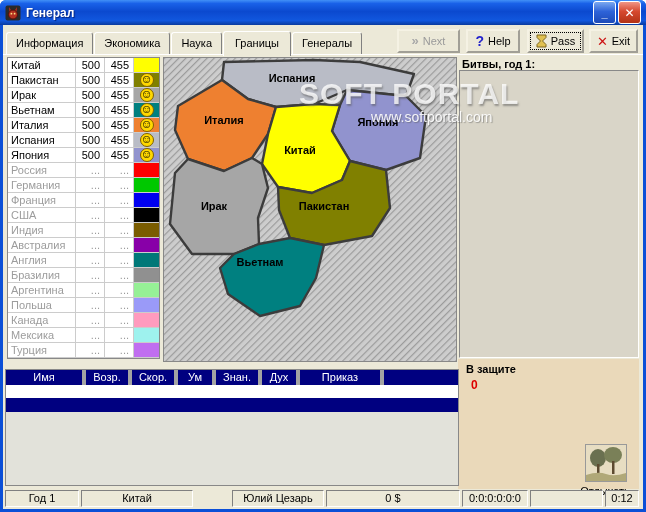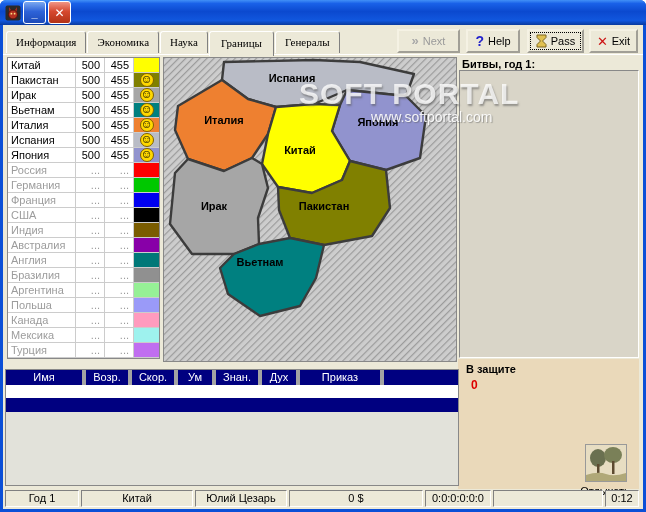--- a/index.html
+++ b/index.html
@@ -12,21 +12,21 @@
     display:flex;align-items:center;padding:0 5px;box-sizing:border-box;}
   .apptitle{color:#fff;font-weight:bold;font-size:12px;margin-left:5px;flex:1;text-shadow:1px 1px 1px #00227a;}
   .tbtn{width:21px;height:21px;border:1px solid #fff;border-radius:3px;margin-left:2px;color:#fff;
     font-weight:bold;display:flex;align-items:center;justify-content:center;font-size:11px;cursor:default;}
   .tbtn.min{background:linear-gradient(180deg,#7ba8f0,#2e63d8 45%,#1c4ab8);}
   .tbtn.close{background:linear-gradient(180deg,#f09686,#d6492f 45%,#b23215);font-size:12px;}
   
   .content{position:absolute;left:3px;top:25px;right:3px;bottom:3px;background:#ece9d8;overflow:hidden;}
   .pagetop{position:absolute;left:0;top:29px;width:640px;height:1px;background:#fff;z-index:1;}
   
-  .tabs{position:absolute;left:3px;top:6px;height:24px;display:flex;align-items:flex-start;z-index:3;font-family:Liberation Serif, serif;}
+  .tabs{position:absolute;left:3px;top:6px;height:24px;display:flex;align-items:center;z-index:3;}
   .tab{height:21px;line-height:20px;padding:0 9px;background:#ece9d8;border:1px solid;
     border-color:#fff #808080 #808080 #fff;border-bottom:none;border-radius:3px 3px 0 0;margin-right:1px;}
   .tab.active{height:24px;line-height:22px;padding:0 11px;border-bottom:none;z-index:4;font-weight:normal;}
   
   .topbtn{position:absolute;top:4px;height:24px;background:#ece9d8;border:2px outset #f5f2e4;
     display:flex;align-items:center;justify-content:center;gap:4px;box-sizing:border-box;}
   #btn-next{left:394px;width:63px;color:#9a9a9a;}
   #btn-help{left:463px;width:54px;}
   #btn-pass{left:524px;width:57px;outline:1px dotted #000;outline-offset:-4px;}
   #btn-exit{left:586px;width:49px;}
@@ -78,20 +78,21 @@
 
   <div class="titlebar">
     <svg width="16" height="16" viewBox="0 0 16 16">
       <rect x="0.5" y="0.5" width="15" height="15" rx="2" fill="#2a2a2a"></rect>
       <path d="M4 2 L6.5 6 L4.5 7 Z" fill="#c03020"></path>
       <path d="M12 2 L9.5 6 L11.5 7 Z" fill="#c03020"></path>
       <circle cx="8" cy="9.5" r="4.5" fill="#b43020" stroke="#501008"></circle>
       <circle cx="6.4" cy="8.7" r="0.9" fill="#ffe080"></circle>
       <circle cx="9.6" cy="8.7" r="0.9" fill="#ffe080"></circle>
     </svg>
+    <span class="apptitle">Генерал</span>
     <div class="tbtn min">
         <span>_</span>
       </div>
     <div class="tbtn close">
         <span>✕</span>
       </div>
   </div>
 
   <div class="content">
     <div class="pagetop"></div>
@@ -316,21 +317,21 @@
           <div class="gcol" style="width: 84px;">Приказ</div>
           <div class="gcol" style="width: 74px; margin-top: 18px;">Солдаты</div>
         </div>
       <div class="grow-white"></div>
       <div class="grow-sel"></div>
     </div>
 
     <div class="statusbar" id="statusbar">
         <div class="sseg" style="width: 74px;">Год 1</div>
         <div class="sseg" style="width: 112px;">Китай</div>
-        <div class="sseg" style="width: 92px;">Юлий Цезарь</div>
+        <div class="sseg" style="width: 92px; margin-left: 37px;">Юлий Цезарь</div>
         <div class="sseg" style="width: 134px;">0 $</div>
         <div class="sseg" style="width: 66px;">0:0:0:0:0:0</div>
         <div class="sseg" style="flex: 1 1 0%;"></div>
         <div class="sseg" style="width: 34px;">0:12</div>
       </div>
 
     <div class="wm1">SOFT PORTAL</div>
     <div class="wm2">www.softportal.com</div>
   </div>
 </div>

